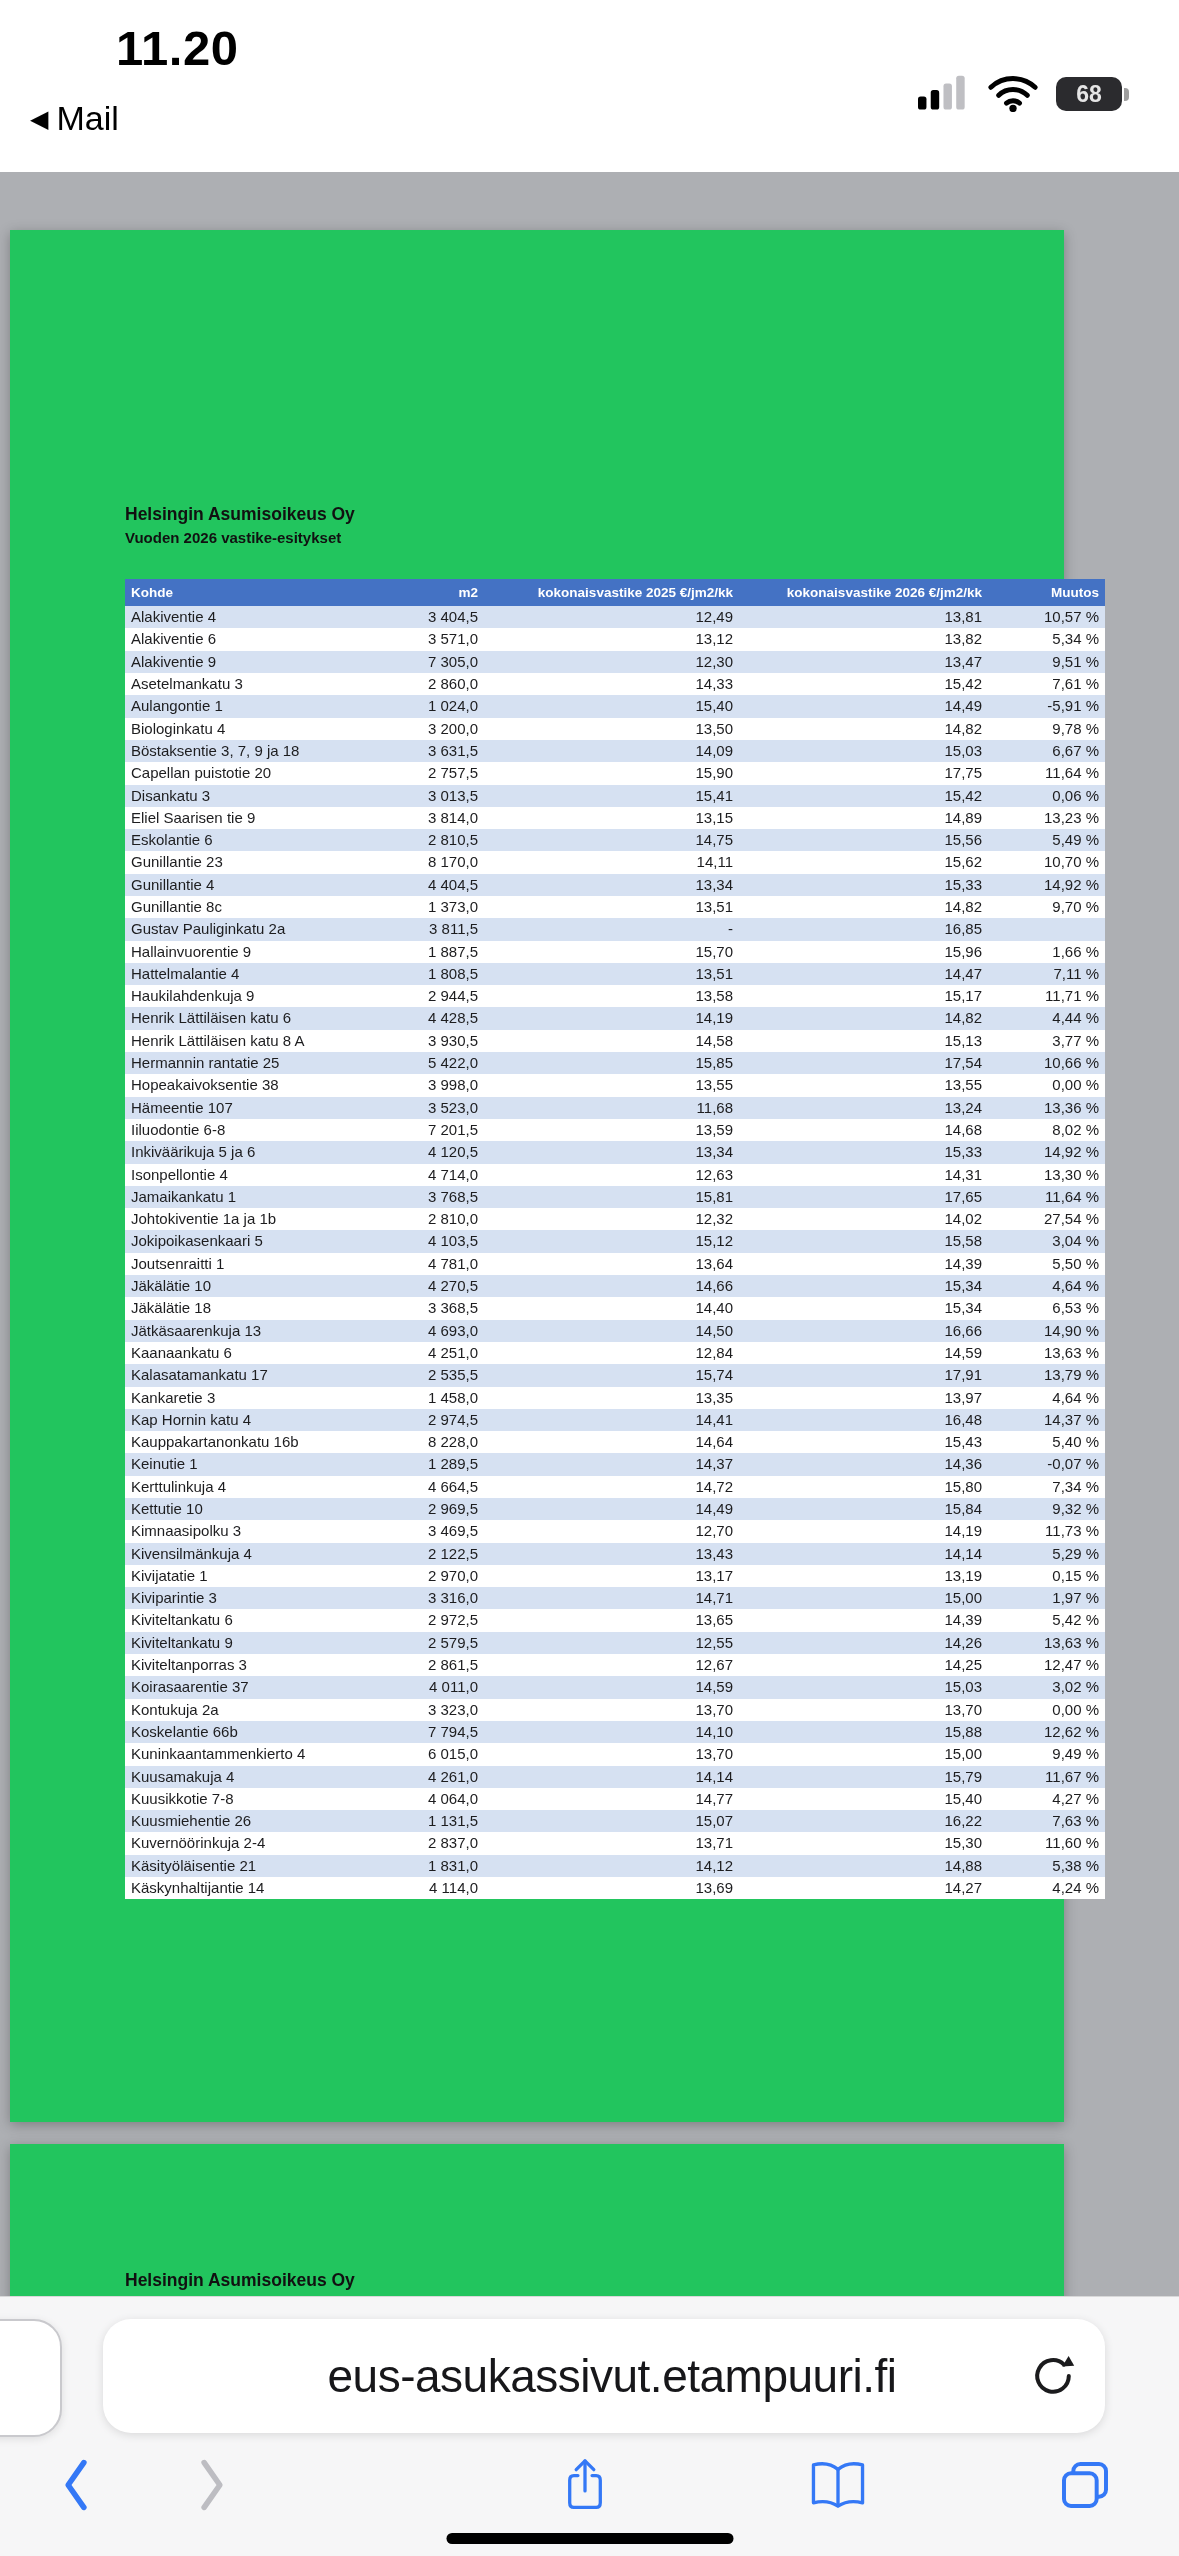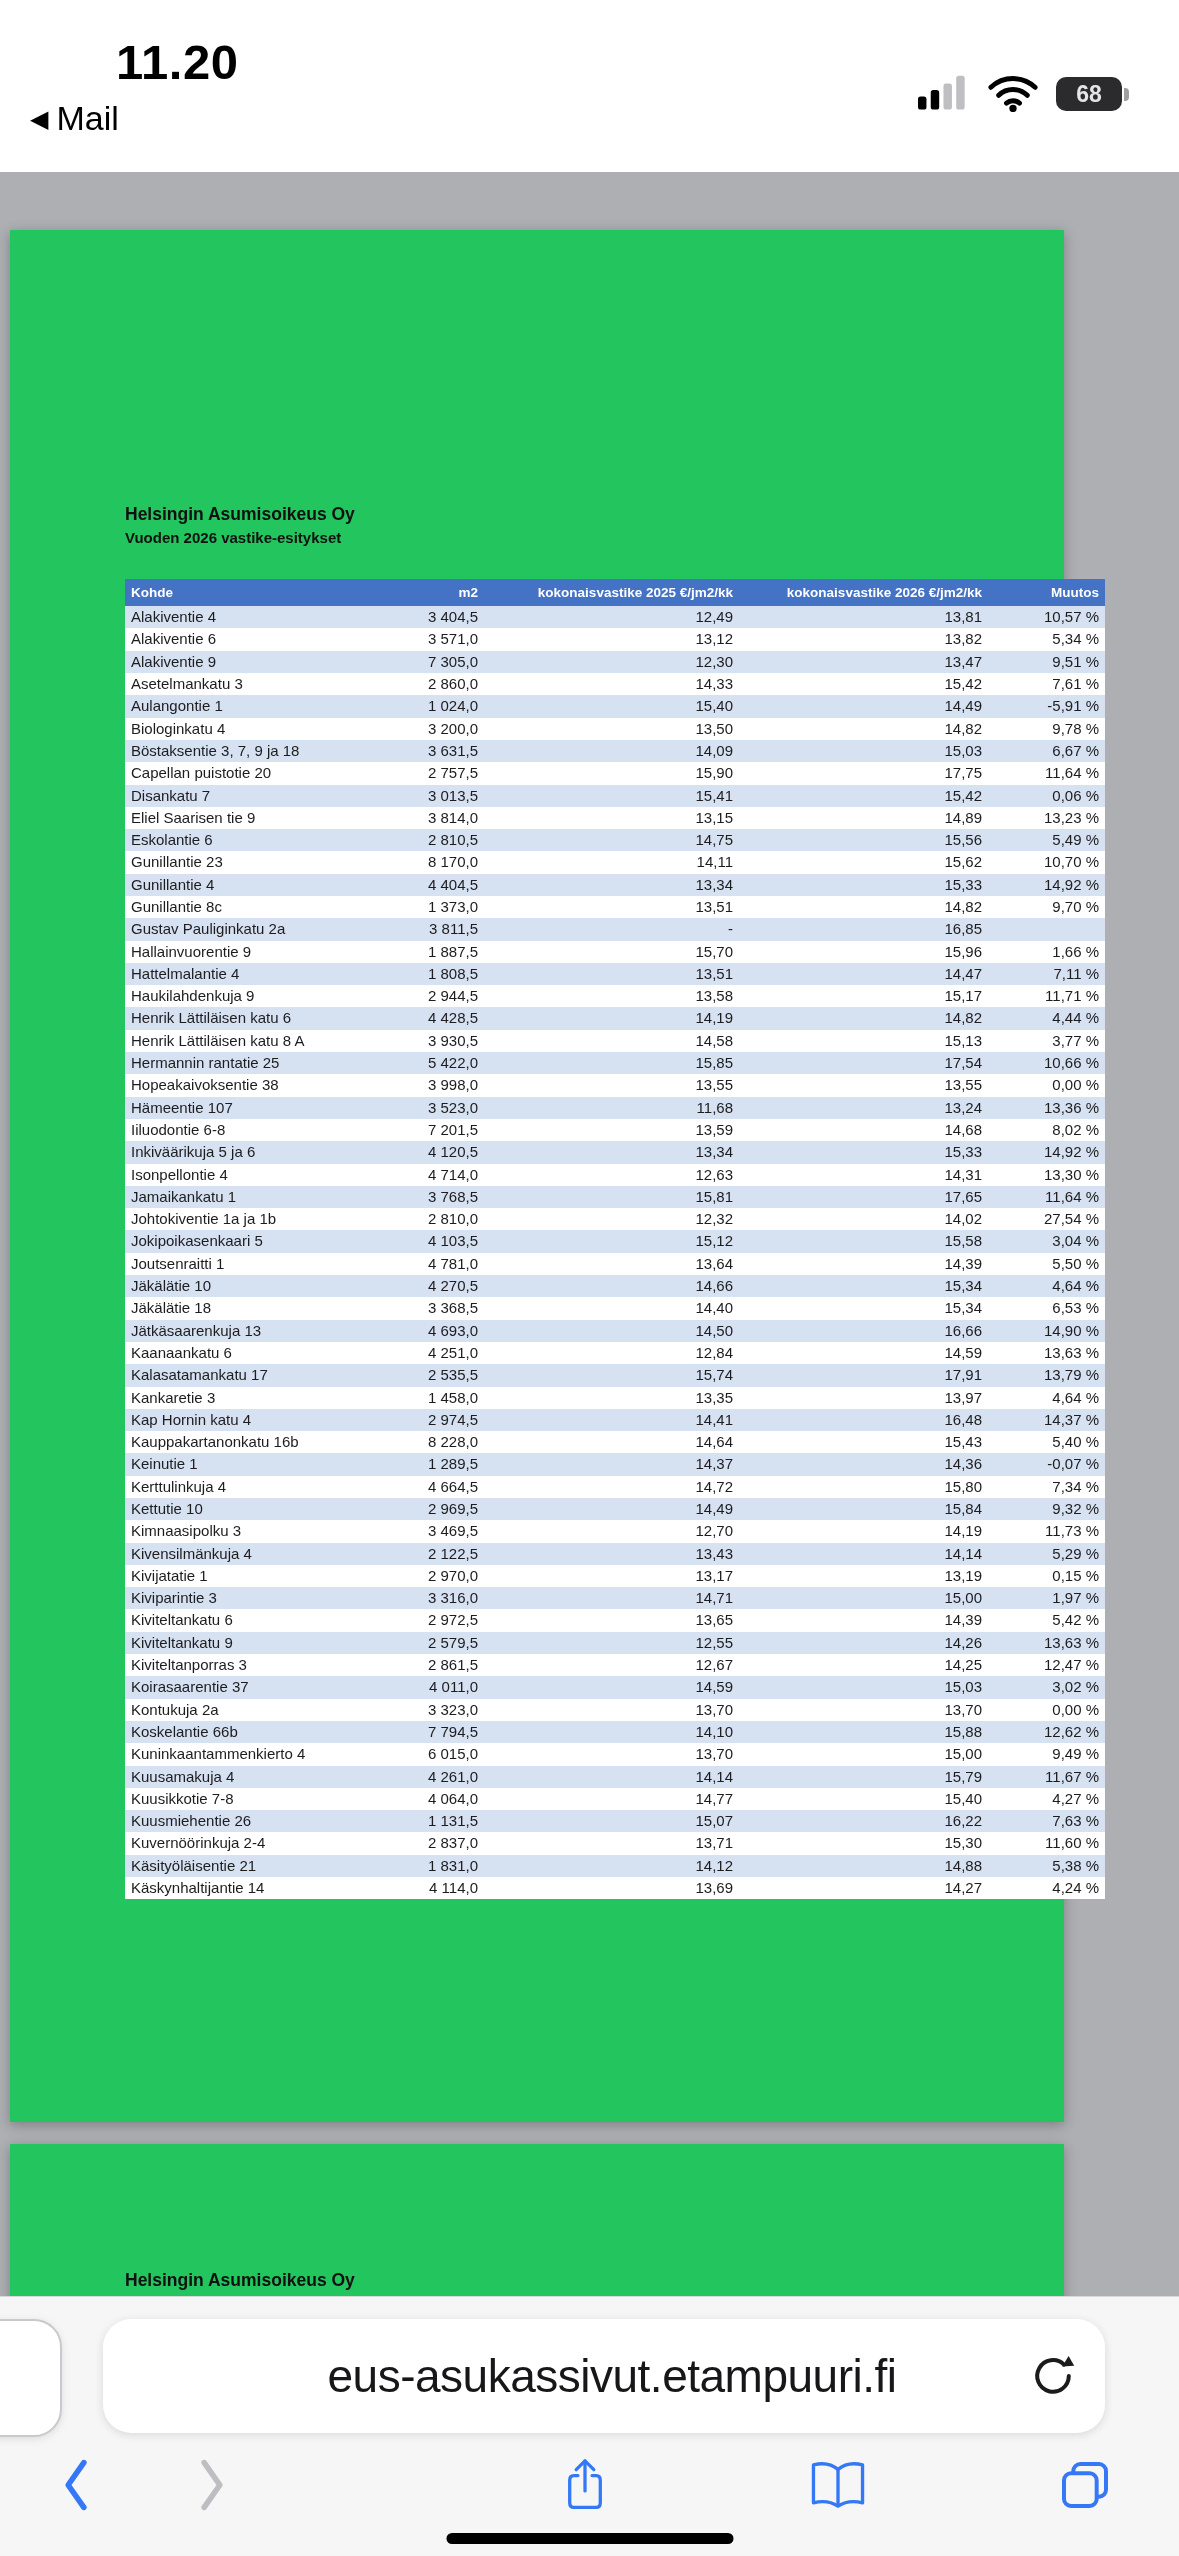--- a/index.html
+++ b/index.html
@@ -1,21 +1,21 @@
 <!DOCTYPE html>
 <html><head>
 <meta charset="utf-8">
 <style>
   html,body{margin:0;padding:0;width:1179px;height:2556px;overflow:hidden;
     font-family:"Liberation Sans","DejaVu Sans",sans-serif;background:#fff;}
   .screen{position:relative;width:1179px;height:2556px;overflow:hidden;background:#fff;}
 
   
   .status-area{position:absolute;top:0;left:0;right:0;height:172px;background:#fff;z-index:20;}
-  .time{position:absolute;left:116px;top:34px;font-size:49px;font-weight:600;color:#000;letter-spacing:.5px;}
+  .time{position:absolute;left:116px;top:20px;font-size:49px;font-weight:600;color:#000;letter-spacing:.5px;}
   .breadcrumb{position:absolute;left:30px;top:99px;display:flex;align-items:center;gap:8px;color:#000;}
   .breadcrumb .tri{font-size:24px;line-height:34px;}
   .breadcrumb .lbl{font-size:34px;}
   .status-icons{position:absolute;right:50px;top:72px;display:flex;align-items:center;gap:17px;}
   .battery{display:flex;align-items:center;}
   .battery-body{width:66px;height:34px;background:#2b2b2e;border-radius:10px;color:#e5e5e5;
     font-size:23px;font-weight:700;display:flex;align-items:center;justify-content:center;}
   .battery-nub{width:5px;height:13px;background:rgba(0,0,0,.38);border-radius:0 4px 4px 0;margin-left:2px;}
 
   
@@ -165,21 +165,21 @@
                 <td class="c4">6,67 %</td>
               </tr>
               <tr class="even">
                 <td class="c0">Capellan puistotie 20</td>
                 <td class="c1">2 757,5</td>
                 <td class="c2">15,90</td>
                 <td class="c3">17,75</td>
                 <td class="c4">11,64 %</td>
               </tr>
               <tr class="odd">
-                <td class="c0">Disankatu 7</td>
+                <td class="c0">Disankatu 3</td>
                 <td class="c1">3 013,5</td>
                 <td class="c2">15,41</td>
                 <td class="c3">15,42</td>
                 <td class="c4">0,06 %</td>
               </tr>
               <tr class="even">
                 <td class="c0">Eliel Saarisen tie 9</td>
                 <td class="c1">3 814,0</td>
                 <td class="c2">13,15</td>
                 <td class="c3">14,89</td>

